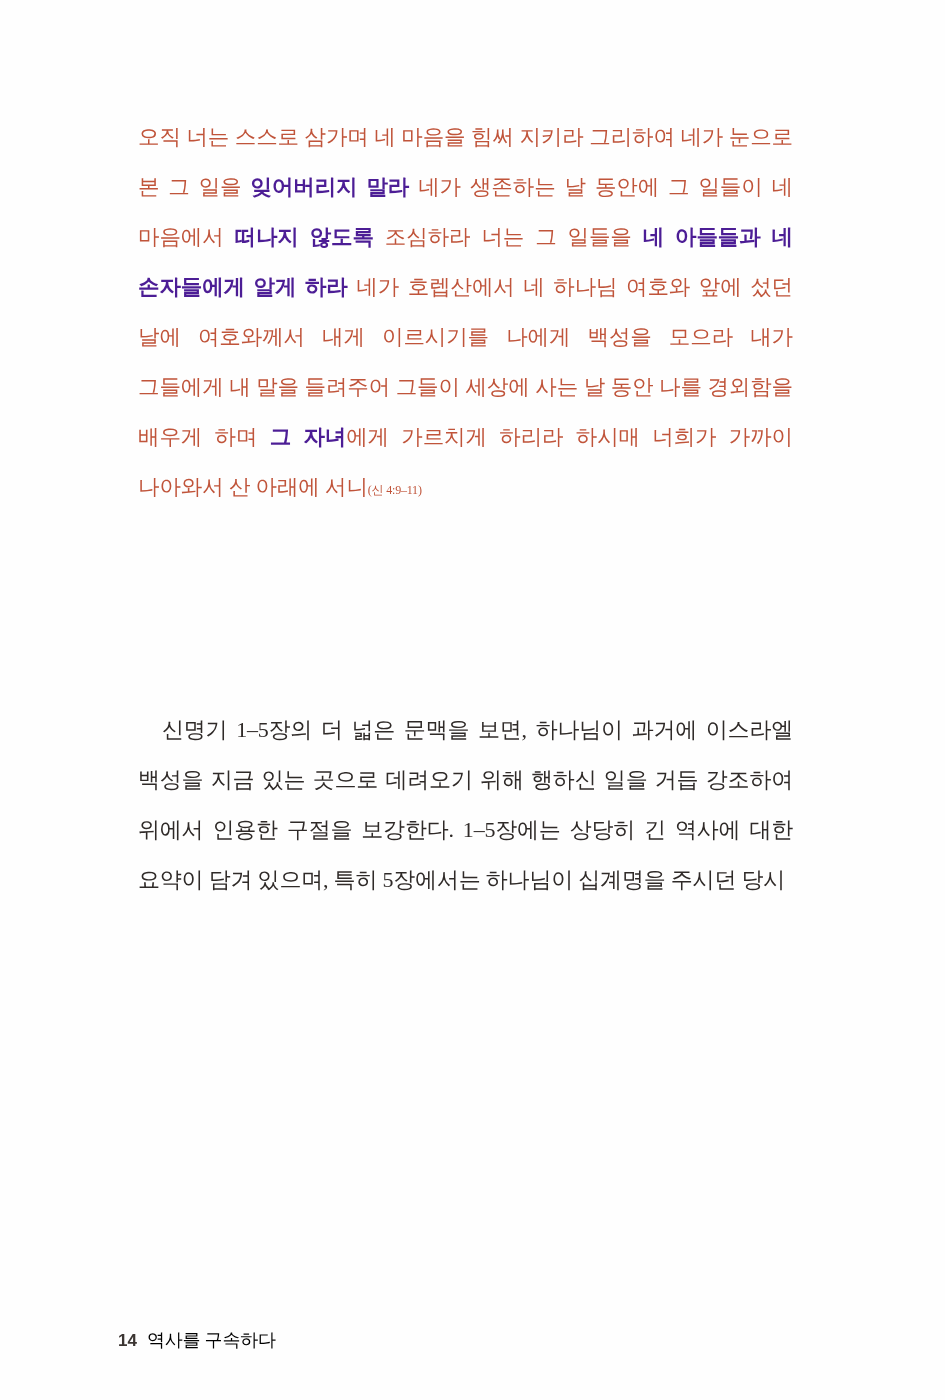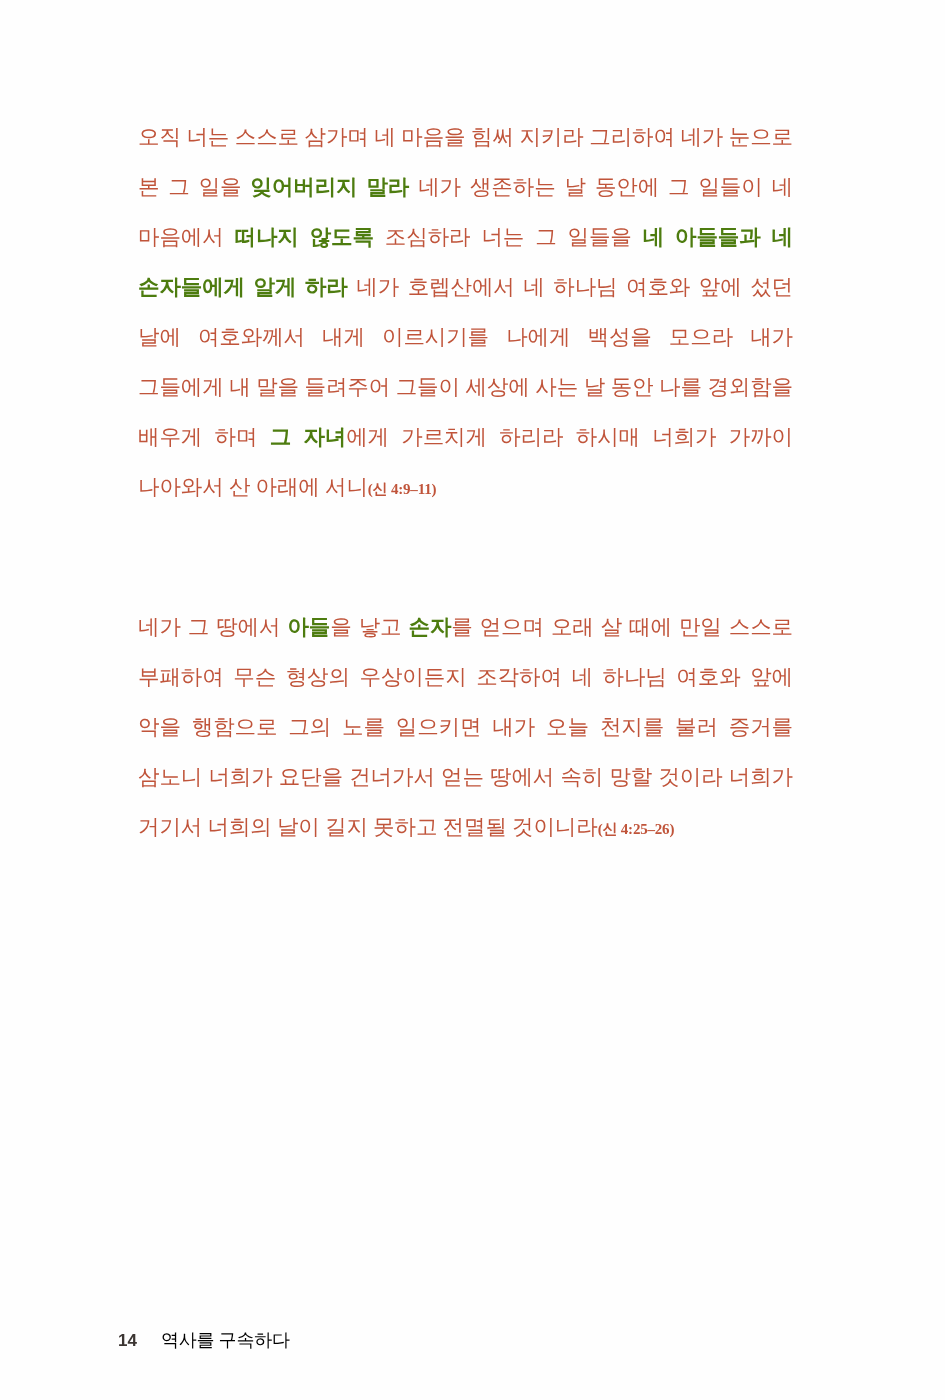--- a/index.html
+++ b/index.html
@@ -33,26 +33,25 @@
     line-height: 50px;
     text-align: justify;
     text-justify: inter-character;
     letter-spacing: -0.1px;
     margin: 0 0 42px 0;
     word-break: keep-all;
   }
   .quote:last-of-type { margin-bottom: 0; }
   .quote b {
     font-weight: bold;
-    color: #4d7c0f;
+    color: #4c1d95;
   }
   .ref {
-    font-size: 15px;
+    font-size: 12px;
     letter-spacing: -0.2px;
-    font-weight: bold;
   }
 
   .q2 { margin-top: 0; }
 
   
   .body-par {
     color: #2f2a28;
     font-size: 22px;
     line-height: 50px;
     text-align: justify;
@@ -67,21 +66,21 @@
   .spacer-md { height: 44px; }
   .spacer-xl { height: 58px; }
 
   
   .footer {
     position: absolute;
     left: 118px;
     bottom: 48px;
     display: flex;
     align-items: baseline;
-    gap: 24px;
+    gap: 10px;
     color: #2f2a28;
   }
   .folio {
     font-family: "Liberation Sans", sans-serif;
     font-weight: bold;
     font-size: 17px;
     color: #3b3532;
   }
   .running-title {
     font-size: 18px;
@@ -95,29 +94,27 @@
 <div class="page">
 
   <div class="content">
 
     <p class="quote">
       <span>오직 너는 스스로 삼가며 네 마음을 힘써 지키라 그리하여 네가 눈으로 본 그 일을 <b>잊어버리지 말라</b> 네가 생존하는 날 동안에 그 일들이 네 마음에서 <b>떠나지 않도록</b> 조심하라 너는 그 일들을 <b>네 아들들과 네 손자들에게 알게 하라</b> 네가 호렙산에서 네 하나님 여호와 앞에 섰던 날에 여호와께서 내게 이르시기를 나에게 백성을 모으라 내가 그들에게 내 말을 들려주어 그들이 세상에 사는 날 동안 나를 경외함을 배우게 하며 <b>그 자녀</b>에게 가르치게 하리라 하시매 너희가 가까이 나아와서 산 아래에 서니</span><span class="ref">(신 4:9–11)</span>
     </p>
 
     <div class="spacer-lg"></div>
 
-    <p class="quote q2">
-      <span>네가 그 땅에서 <b>아들</b>을 낳고 <b>손자</b>를 얻으며 오래 살 때에 만일 스스로 부패하여 무슨 형상의 우상이든지 조각하여 네 하나님 여호와 앞에 악을 행함으로 그의 노를 일으키면 내가 오늘 천지를 불러 증거를 삼노니 너희가 요단을 건너가서 얻는 땅에서 속히 망할 것이라 너희가 거기서 너희의 날이 길지 못하고 전멸될 것이니라</span><span class="ref">(신 4:25–26)</span>
-    </p>
 
     <div class="spacer-md"></div>
 
 
     <div class="spacer-xl"></div>
 
+    <p class="body-par">신명기 1–5장의 더 넓은 문맥을 보면, 하나님이 과거에 이스라엘 백성을 지금 있는 곳으로 데려오기 위해 행하신 일을 거듭 강조하여 위에서 인용한 구절을 보강한다. 1–5장에는 상당히 긴 역사에 대한 요약이 담겨 있으며, 특히 5장에서는 하나님이 십계명을 주시던 당시</p>
 
   </div>
 
   <div class="footer">
     <span class="folio">14</span>
     <span class="running-title">역사를 구속하다</span>
   </div>
 
 </div>
 

